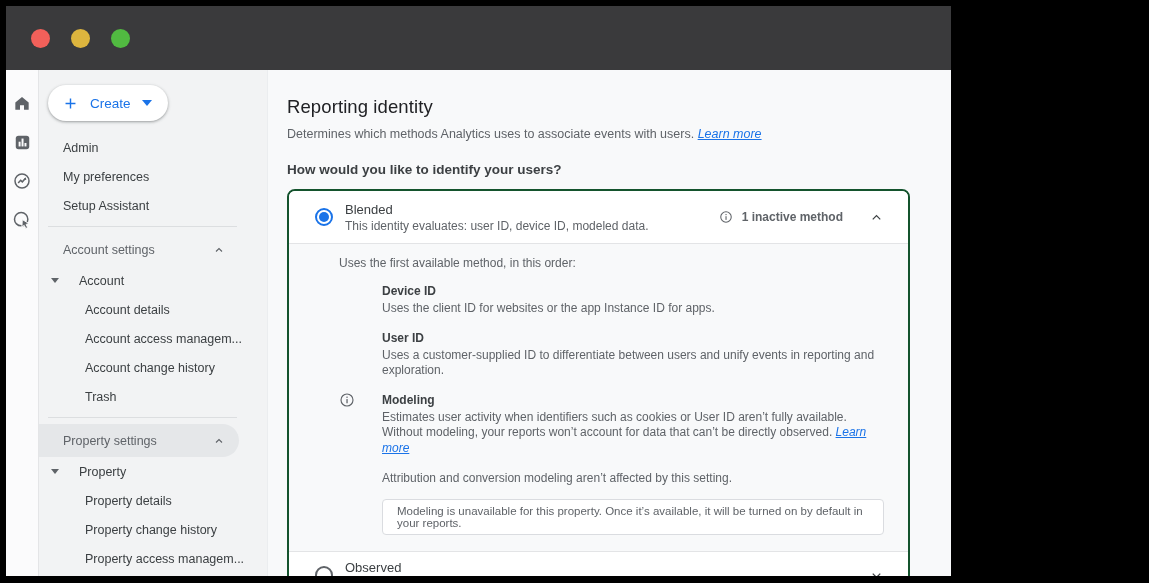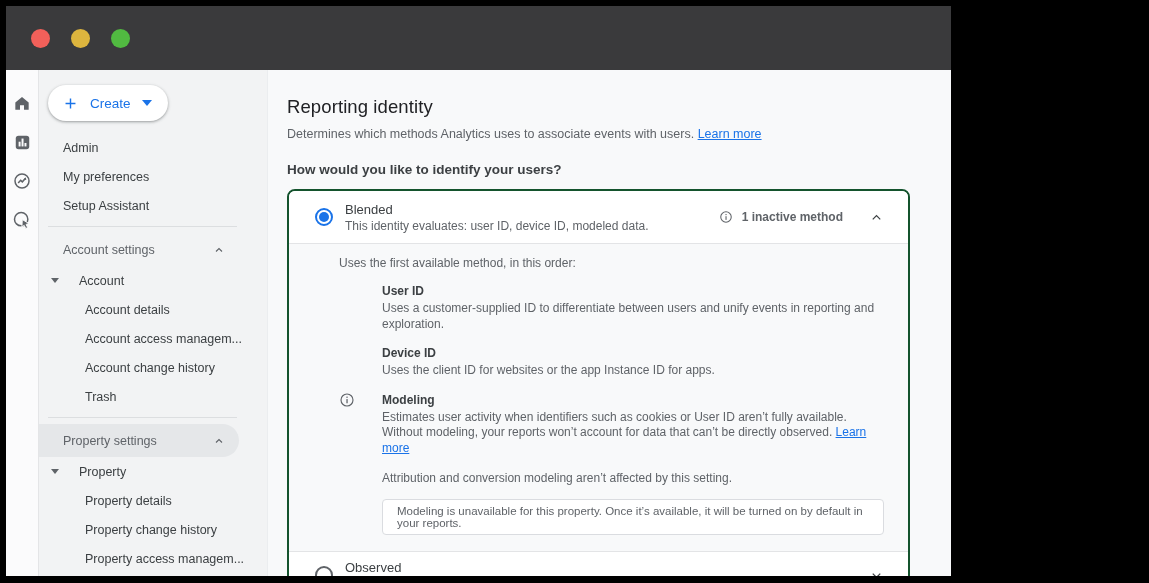--- a/index.html
+++ b/index.html
@@ -41,21 +41,21 @@
                 font-size:12.5px; color:#3c4043; cursor:pointer; }
   .tree-caret { width:0; height:0; border-left:4px solid transparent; border-right:4px solid transparent;
                 border-top:5px solid #5f6368; }
   .child-item { height:29px; display:flex; align-items:center; padding-left:46px;
                 font-size:12.5px; color:#3c4043; cursor:pointer; }
 
   
   .main { flex:1; min-width:0; padding:26px 41px 0 19px; background:#f8f9fa; }
   .page-title { font-size:18.5px; font-weight:400; color:#202124; letter-spacing:.1px; }
   .page-desc { margin-top:9px; font-size:12.5px; color:#5f6368; }
-  .blue-link { color:#1a73e8; text-decoration:underline; cursor:pointer; }
+  .blue-link { color:#1a73e8; text-decoration:underline; cursor:pointer;font-style:italic; }
   .question { margin-top:21px; font-size:13.5px; font-weight:600; color:#3c4043; }
 
   .card { margin-top:12px; background:#fff; border:2px solid #14532d; border-radius:8px; overflow:hidden; }
   .option-row { display:flex; align-items:center; padding:0 24px 0 26px; background:#fff; cursor:pointer; }
   .option-row.blended { height:52px; }
   .option-row.observed { height:47px; }
   .radio { width:18px; height:18px; border-radius:50%; border:2px solid #5f6368; position:relative; flex:0 0 auto; }
   .radio.checked { border-color:#1a73e8; }
   .radio.checked::after { content:""; position:absolute; inset:2px; border-radius:50%; background:#1a73e8; }
   .option-text { margin-left:12px; }
@@ -250,27 +250,27 @@
                   </svg>
               </span>
             </button>
           </div>
 
           <div class="expanded">
             <p class="expanded-intro">Uses the first available method, in this order:</p>
             <div class="methods">
 
               <div class="method">
+                <div class="method-name">Device ID</div>
+                <div class="method-desc">Uses the client ID for websites or the app Instance ID for apps.</div>
+              </div>
+
+              <div class="method">
                 <div class="method-name">User ID</div>
                 <div class="method-desc">Uses a customer-supplied ID to differentiate between users and unify events in reporting and exploration.</div>
-              </div>
-
-              <div class="method">
-                <div class="method-name">Device ID</div>
-                <div class="method-desc">Uses the client ID for websites or the app Instance ID for apps.</div>
               </div>
 
               <div class="method">
                 <span class="modeling-info info-ic">
                   <svg width="16" height="16" viewBox="0 0 24 24">
                       <circle cx="12" cy="12" r="9" fill="none" stroke="#5f6368" stroke-width="1.7"></circle>
                       <rect x="11.1" y="10.6" width="1.9" height="6.3" fill="#5f6368"></rect>
                       <rect x="11.1" y="6.9" width="1.9" height="1.9" fill="#5f6368"></rect>
                     </svg>
                 </span>

